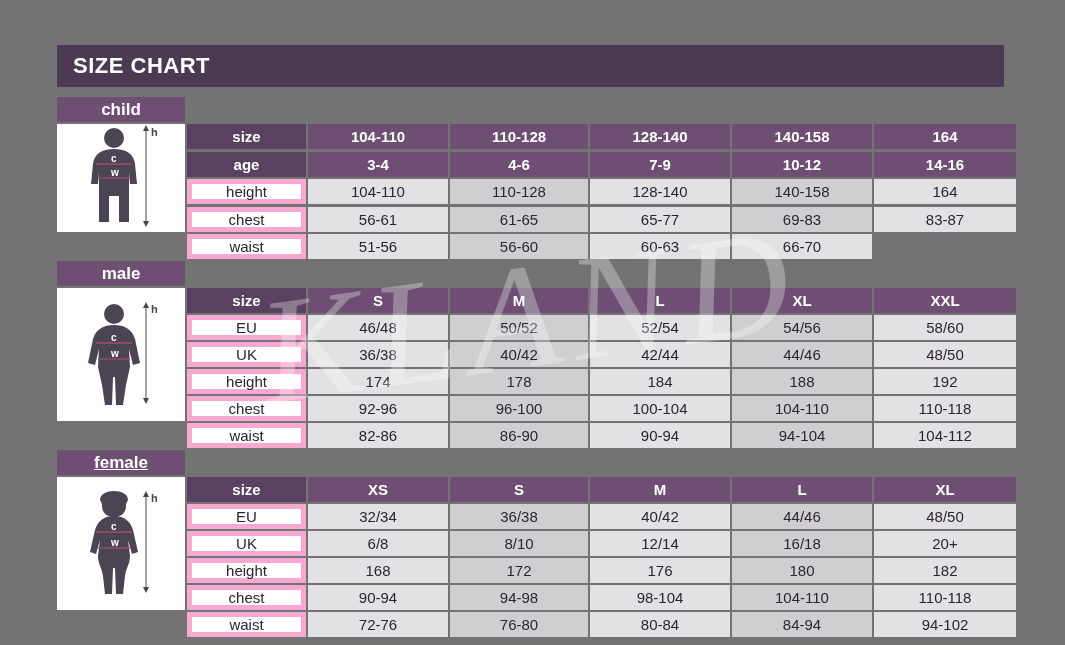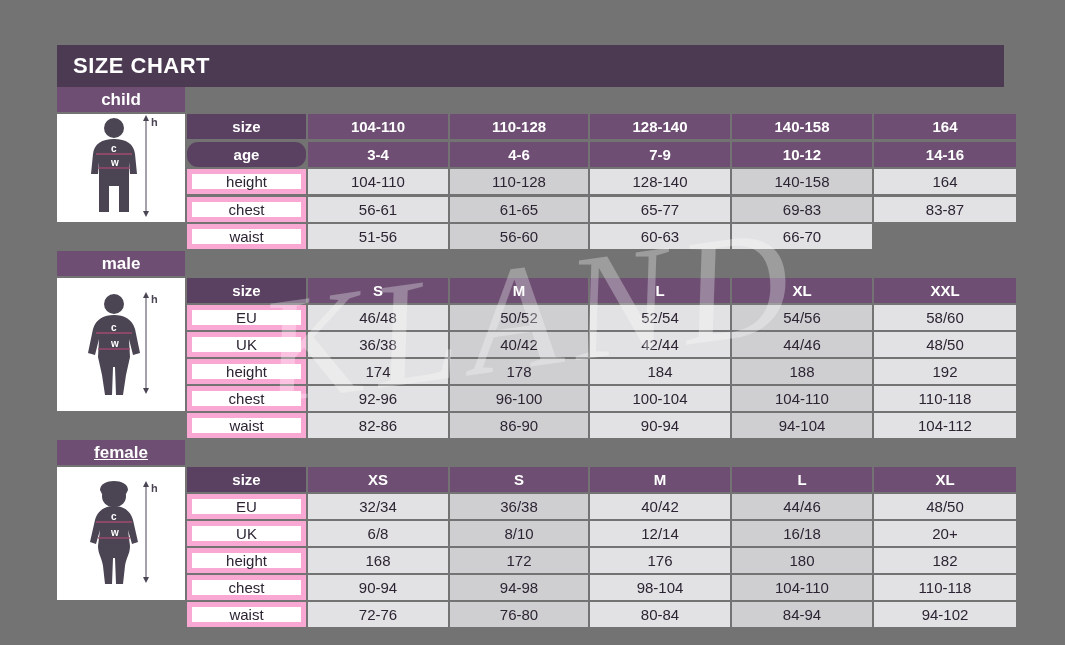--- a/index.html
+++ b/index.html
@@ -36,21 +36,21 @@
     font-size: 22px;
     font-weight: bold;
     letter-spacing: 0.5px;
   }
   
   .grid {
     display: grid;
     grid-template-columns: 128px 119px 140px 138px 140px 140px 142px;
     column-gap: 2px;
     row-gap: 2px;
-    margin-top: 0;
+    margin-top: 10px;
   }
   .cell {
     height: 25px;
     display: flex;
     align-items: center;
     justify-content: center;
     font-size: 15px;
     box-sizing: border-box;
   }
   .hdr-purple {
@@ -144,21 +144,21 @@
     <line x1="36" y1="54" x2="68" y2="54" stroke="#a04a6e" stroke-width="1.4"></line>
     <text x="49" y="52" font-family="Liberation Sans, sans-serif" font-size="10" font-weight="bold" fill="#ffffff">w</text>
   </svg>
         </div>
         <div class="cell hdr-dark" style="grid-area: auto / 2;">size</div>
         <div class="cell hdr-purple">104-110</div>
         <div class="cell hdr-purple">110-128</div>
         <div class="cell hdr-purple">128-140</div>
         <div class="cell hdr-purple">140-158</div>
         <div class="cell hdr-purple">164</div>
-        <div class="cell hdr-dark" style="grid-area: auto / 2; border-radius: 11px;">age</div>
+        <div class="cell hdr-dark" style="grid-area: auto / 2;">age</div>
         <div class="cell hdr-purple">3-4</div>
         <div class="cell hdr-purple">4-6</div>
         <div class="cell hdr-purple">7-9</div>
         <div class="cell hdr-purple">10-12</div>
         <div class="cell hdr-purple">14-16</div>
         <div class="cell rowlabel" style="grid-area: auto / 2;">height</div>
         <div class="cell val-light">104-110</div>
         <div class="cell val-dark">110-128</div>
         <div class="cell val-light">128-140</div>
         <div class="cell val-dark">140-158</div>

